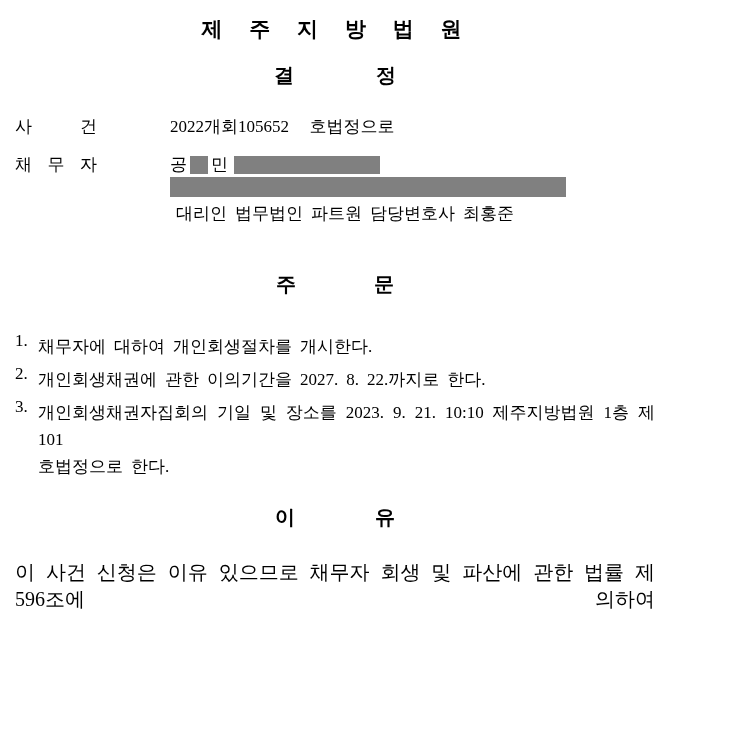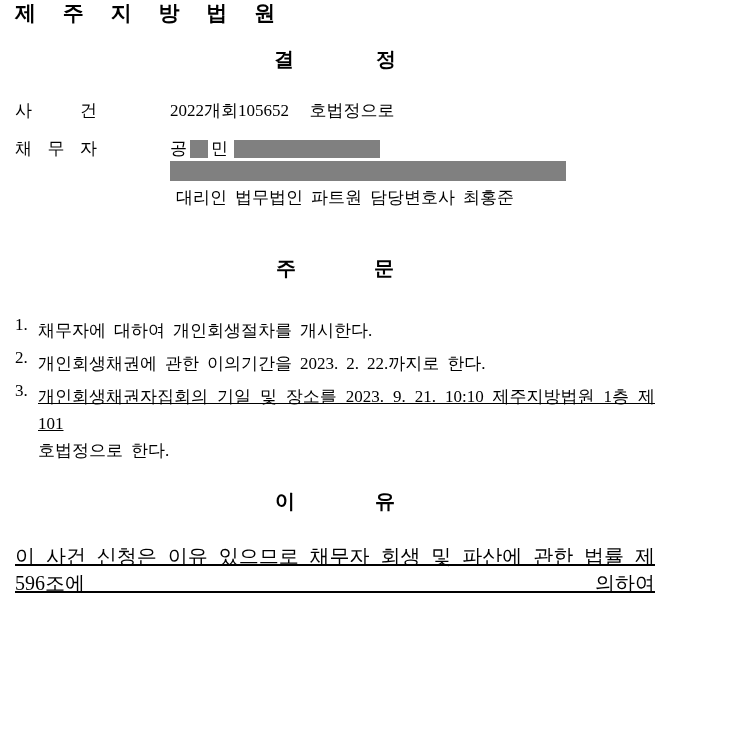--- a/index.html
+++ b/index.html
@@ -14,21 +14,22 @@
     overflow: hidden;
   }
   .content {
     position: absolute;
     left: 15px;
     top: 0;
     width: 640px;
   }
   
   .court-title {
-    margin-top: 0;
+    margin-top: 16px;
+    text-align: center;
     font-family: "Liberation Sans", sans-serif;
     font-weight: bold;
     font-size: 21px;
     letter-spacing: 7px;
     word-spacing: 7px;
     line-height: 26px;
   }
   .big-heading {
     display: flex;
     justify-content: center;
@@ -67,21 +68,21 @@
   .redact-line-full {
     width: 396px; height: 20px;
     margin-top: 3px;
   }
   .rep-line { margin-top: 7px; line-height: 19px; word-spacing: 0.22em; padding-left: 6px; }
 
   .order-list { margin-top: 31px; font-size: 17px; line-height: 27px; word-spacing: 0.22em; }
   .order-item { display: flex; align-items: flex-start; }
   .item-no { width: 23px; flex-shrink: 0; }
   .item-text { flex: 1; margin-top: 6px; }
-  .justify-line { text-align: justify; text-align-last: justify; text-decoration: underline; }
+  .justify-line { text-align: justify; text-align-last: justify; }
 
   .reason-par { margin-top: 30px; font-size: 20px; line-height: 27px; word-spacing: 0.22em; }
 </style>
 </head>
 <body>
 
 <div class="page">
   <div class="content">
 
     <div class="court-title">제 주 지 방 법 원</div>
@@ -130,21 +131,21 @@
       <span>문</span>
     </div>
 
     <div class="order-list">
       <div class="order-item">
         <span class="item-no">1.</span>
         <span class="item-text">채무자에 대하여 개인회생절차를 개시한다.</span>
       </div>
       <div class="order-item">
         <span class="item-no">2.</span>
-        <span class="item-text">개인회생채권에 관한 이의기간을 2023. 2. 22.까지로 한다.</span>
+        <span class="item-text">개인회생채권에 관한 이의기간을 2027. 8. 22.까지로 한다.</span>
       </div>
       <div class="order-item">
         <span class="item-no">3.</span>
         <span class="item-text">
           <span class="justify-line" style="display:block;">개인회생채권자집회의 기일 및 장소를 2023. 9. 21. 10:10 제주지방법원 1층 제101</span>
           <span style="display:block;">호법정으로 한다.</span>
         </span>
       </div>
     </div>
 

